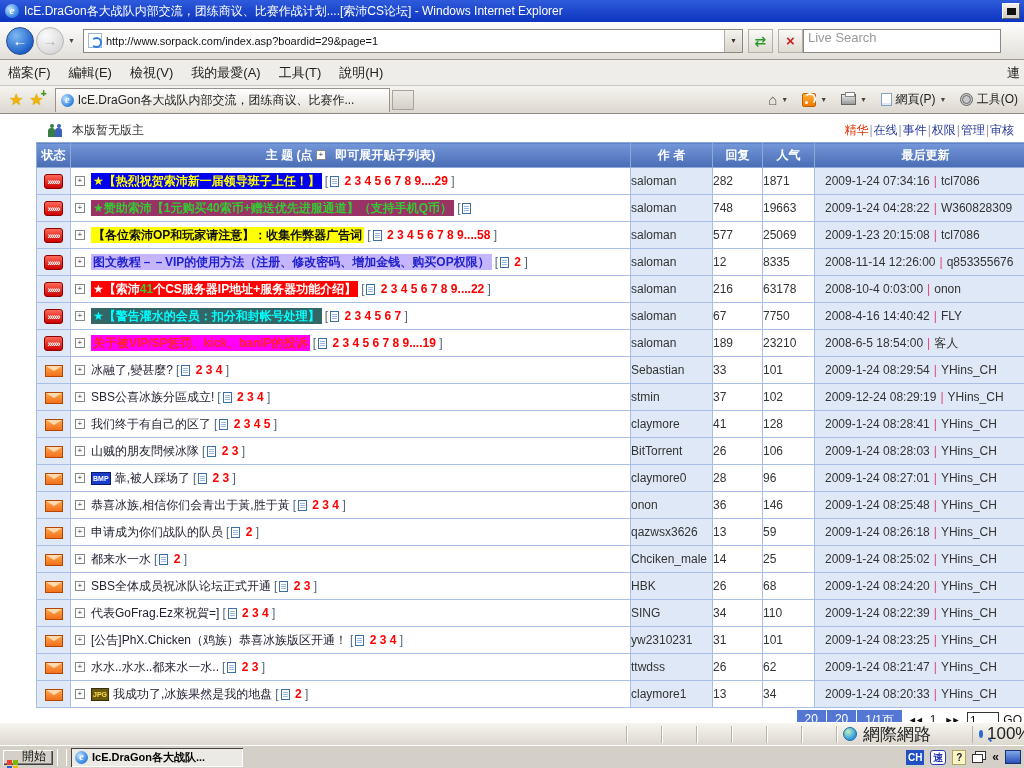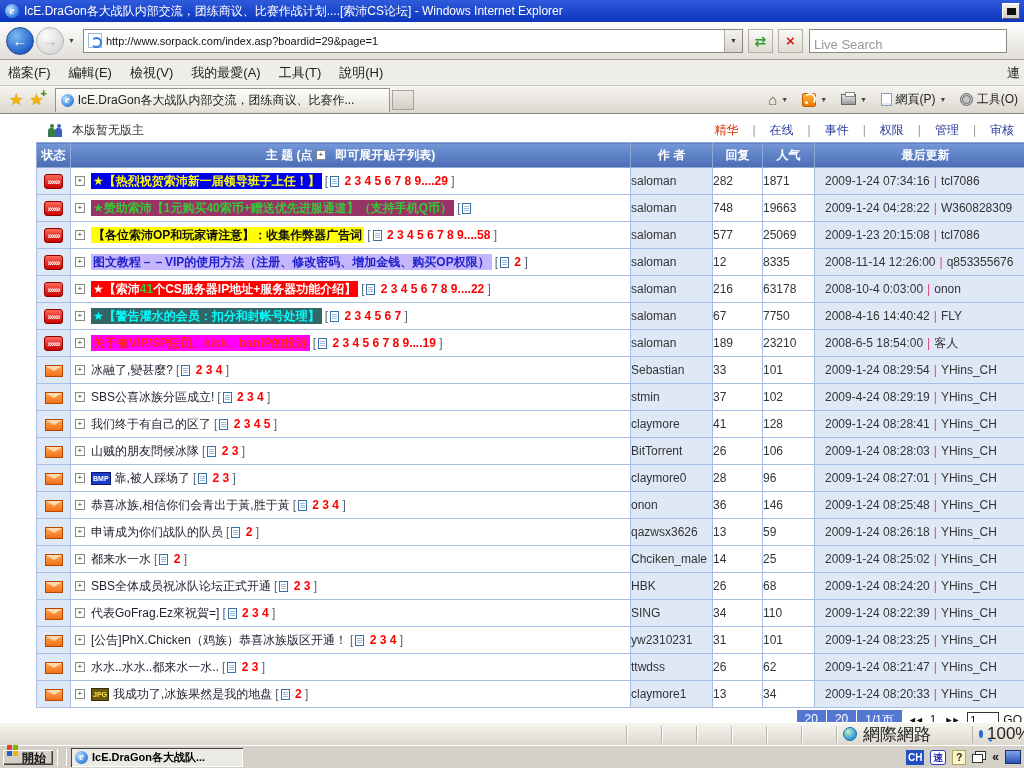--- a/index.html
+++ b/index.html
@@ -20,21 +20,21 @@
   .fwd  { background:radial-gradient(circle at 35% 30%,#fbfbfb,#d8d8d8 75%); color:#aeb6c2; border:1px solid #b8b8b8; margin-left:2px; }
   .caret { font-size:7px; color:#444; margin:0 4px; }
   .addrbox { width:660px; height:24px; background:#fff; border:1px solid #8a877f; display:flex; align-items:center; margin-left:4px; }
   .addr-ico { width:14px; height:15px; margin:0 4px; background:#fff; border:1px solid #9db7d8; position:relative; }
   .addr-ico::after { content:""; position:absolute; left:2px; top:3px; width:7px; height:7px; border:2px solid #2f7fe0; border-radius:50%; border-left-color:transparent; }
   .addrbox input { flex:1; border:none; outline:none; font-size:11px; color:#111; font-family:inherit; }
   .addr-drop { width:18px; height:22px; background:linear-gradient(#f5f3ef,#d8d4cc); border-left:1px solid #b0aca4; text-align:center; font-size:7px; color:#333; line-height:22px; }
   .sq-btn { width:25px; height:24px; margin-left:5px; background:linear-gradient(#fbfaf8,#dedad2); border:1px solid #b4b0a8; display:flex; align-items:center; justify-content:center; }
   .refresh { color:#2a9a2a; font-size:14px; font-weight:bold; }
   .stop { color:#cc2222; font-size:15px; font-weight:bold; }
-  .searchbox { width:198px; height:24px; background:#fff; border:1px solid #8a877f; margin-left:6px; display:flex; align-items:flex-end; padding:0 4px; }
+  .searchbox { width:198px; height:24px; background:#fff; border:1px solid #8a877f; display:flex; align-items:flex-start; padding:0 4px; }
   .searchbox input { width:100%; border:none; outline:none; font-size:13px; font-family:inherit; color:#333; }
   .searchbox input::placeholder { color:#999; font-style:normal; }
 
   
   .menubar { top:60px; height:26px; background:#EFEDE9; border-bottom:1px solid #cac6be; display:flex; align-items:center; padding-left:8px; font-size:13px; color:#222; }
   .menubar .mi { margin-right:18px; cursor:default; }
   .menu-right { position:absolute; right:4px; }
 
   
   .favbar { top:86px; height:28px; background:linear-gradient(#f6f4f0,#dcd8d0); border-bottom:1px solid #8e8a82; display:flex; align-items:center; padding:0 6px; }
@@ -58,21 +58,21 @@
 
   
   .content { top:114px; height:608px; background:#fff; overflow:hidden; font-size:12px; }
   .stripe { height:24px; margin-top:4px; display:flex; align-items:center; padding:0 10px 0 46px; position:relative; }
   .mod-ico { position:absolute; left:48px; width:16px; height:14px; }
   .mod-ico i { position:absolute; bottom:0; width:7px; height:9px; border-radius:3px 3px 0 0; }
   .mod-ico i::before { content:""; position:absolute; top:-4px; left:1.5px; width:4px; height:4px; border-radius:50%; background:inherit; }
   .mod-ico i.p1 { left:0; background:#3a7d44; }
   .mod-ico i.p2 { left:7px; background:#3a5fbf; }
   .mod-text { margin-left:26px; color:#333; }
-  .toplinks { margin-left:auto; display:flex; align-items:center; gap:14px; }
+  .toplinks { margin-left:auto; display:flex; align-items:center; gap:1px; }
   .toplinks a { color:#2a3a9c; text-decoration:none; cursor:pointer; }
   .toplinks a.hot { color:#e03000; }
   .toplinks .sep { color:#999; }
 
   .tablewrap { margin-left:36px; width:1000px; }
   table.threads { border-collapse:collapse; table-layout:fixed; width:1000px; }
   table.threads col.c1{width:34px;} table.threads col.c2{width:560px;} table.threads col.c3{width:82px;}
   table.threads col.c4{width:50px;} table.threads col.c5{width:52px;} table.threads col.c6{width:222px;}
   table.threads th { height:25px; background:linear-gradient(#7397d8,#4a6cb4); color:#fff; font-weight:bold; font-size:12px; border:1px solid #8FAAD8; }
   table.threads td { height:27px; border:1px solid #A8BEE4; overflow:hidden; white-space:nowrap; }
@@ -110,21 +110,21 @@
   .scell.grow { flex:1; }
   .scell.small { width:35px; }
   .scell.zone { width:135px; display:flex; align-items:center; padding-left:6px; border:none; }
   .globe { width:14px; height:14px; border-radius:50%; background:radial-gradient(circle at 35% 30%,#bef0be,#2e9ae0 70%); border:1px solid #1a6aa0; margin-right:6px; }
   .scell.zoomc { width:52px; display:flex; align-items:center; border:none; border-left:1px solid #b8b4aa; padding-left:6px; }
   .mag { width:8px; height:8px; border:2px solid #2a6ad4; border-radius:50%; position:relative; margin-right:4px; }
   .mag::after { content:""; position:absolute; left:7px; top:7px; width:4px; height:2px; background:#2a6ad4; transform:rotate(45deg); }
 
   
   .taskbar { top:745px; height:23px; background:#D4D0C8; border-top:1px solid #fff; display:flex; align-items:center; padding:0 3px; font-size:12px; }
-  .startbtn { height:15px; display:flex; align-items:flex-start; padding:0 7px 0 4px; font-weight:bold; color:#111; background:#D4D0C8; box-shadow:inset 1px 1px 0 #fff, inset -1px -1px 0 #404040, inset -2px -2px 0 #808080; cursor:pointer; }
+  .startbtn { height:15px; display:flex; align-items:flex-end; padding:0 7px 0 4px; font-weight:normal; color:#111; background:#D4D0C8; box-shadow:inset 1px 1px 0 #fff, inset -1px -1px 0 #404040, inset -2px -2px 0 #808080; cursor:pointer; }
   .flag { width:11px; height:11px; margin-right:4px; background:#e8402c; box-shadow:6px 0 0 #7db700, 0 6px 0 #2a5fd0, 6px 6px 0 #f3b700; width:5px; height:5px; margin-top:-5px; margin-right:10px; }
   .qdiv { width:1px; height:17px; background:#808080; border-right:1px solid #fff; margin:0 4px; }
   .taskbtn { width:172px; height:19px; display:flex; align-items:center; padding:0 4px; background:#eceae4; box-shadow:inset 1px 1px 0 #404040, inset -1px -1px 0 #fff; cursor:pointer; }
   .taskbtn .ie-mini { width:13px; height:13px; margin-right:4px; border-radius:50%; background:radial-gradient(circle at 35% 35%,#bfe3ff,#2f7fe0 70%); color:#fff; font:italic bold 10px/12px "Liberation Serif",serif; text-align:center; flex:none; }
   .taskbtn span { white-space:nowrap; overflow:hidden; font-weight:bold; font-size:11px; }
   .tray { margin-left:auto; display:flex; align-items:center; gap:6px; }
   .lang { width:18px; height:15px; background:#214FC4; color:#fff; font:bold 10px/15px "Liberation Sans",sans-serif; text-align:center; }
   .ime { width:16px; height:15px; background:#fff; color:#2a3ab0; border:1px solid #2a3ab0; border-radius:3px; font:bold 10px/13px "Liberation Sans",sans-serif; text-align:center; }
   .helpic { width:14px; height:15px; background:#fdf6c8; border:1px solid #b0a860; color:#222; font:bold 10px/13px "Liberation Sans",sans-serif; text-align:center; }
   .casc { width:14px; height:12px; position:relative; }
@@ -302,21 +302,21 @@
             <td class="c-replies">33</td>
             <td class="c-views">101</td>
             <td class="c-last"><span>2009-1-24 08:29:54</span><span class="sep">|</span><span>YHins_CH</span></td>
           </tr>
           <tr>
             <td class="c-status"><span class="ico-mail"></span></td>
             <td class="c-title"><span class="expand">+</span><a class="tlink"><span>SBS公喜冰族分區成立!</span></a><span class="pages">[<span class="pgico"></span><b> 2 3 4 </b>]</span></td>
             <td class="c-author">stmin</td>
             <td class="c-replies">37</td>
             <td class="c-views">102</td>
-            <td class="c-last"><span>2009-4-24 08:29:19</span><span class="sep">|</span><span>YHins_CH</span></td>
+            <td class="c-last"><span>2009-12-24 08:29:19</span><span class="sep">|</span><span>YHins_CH</span></td>
           </tr>
           <tr>
             <td class="c-status"><span class="ico-mail"></span></td>
             <td class="c-title"><span class="expand">+</span><a class="tlink"><span>我们终于有自己的区了</span></a><span class="pages">[<span class="pgico"></span><b> 2 3 4 5 </b>]</span></td>
             <td class="c-author">claymore</td>
             <td class="c-replies">41</td>
             <td class="c-views">128</td>
             <td class="c-last"><span>2009-1-24 08:28:41</span><span class="sep">|</span><span>YHins_CH</span></td>
           </tr>
           <tr>

